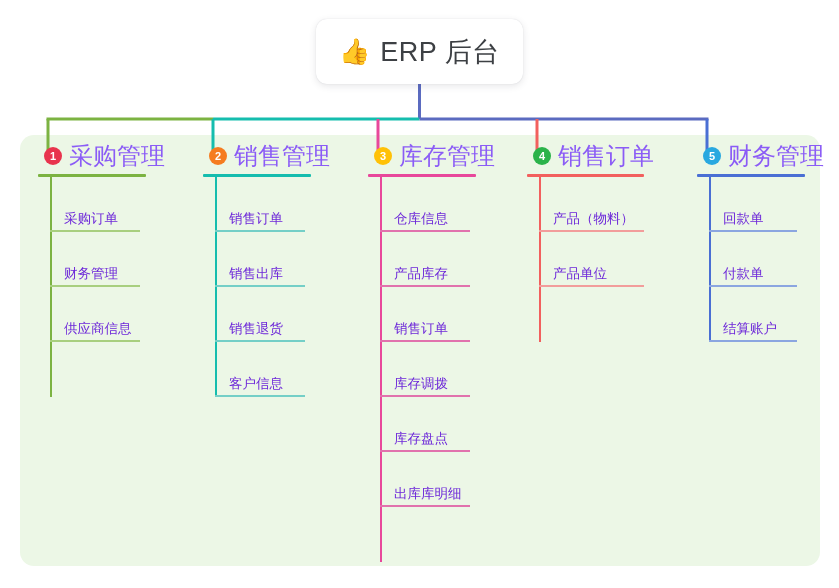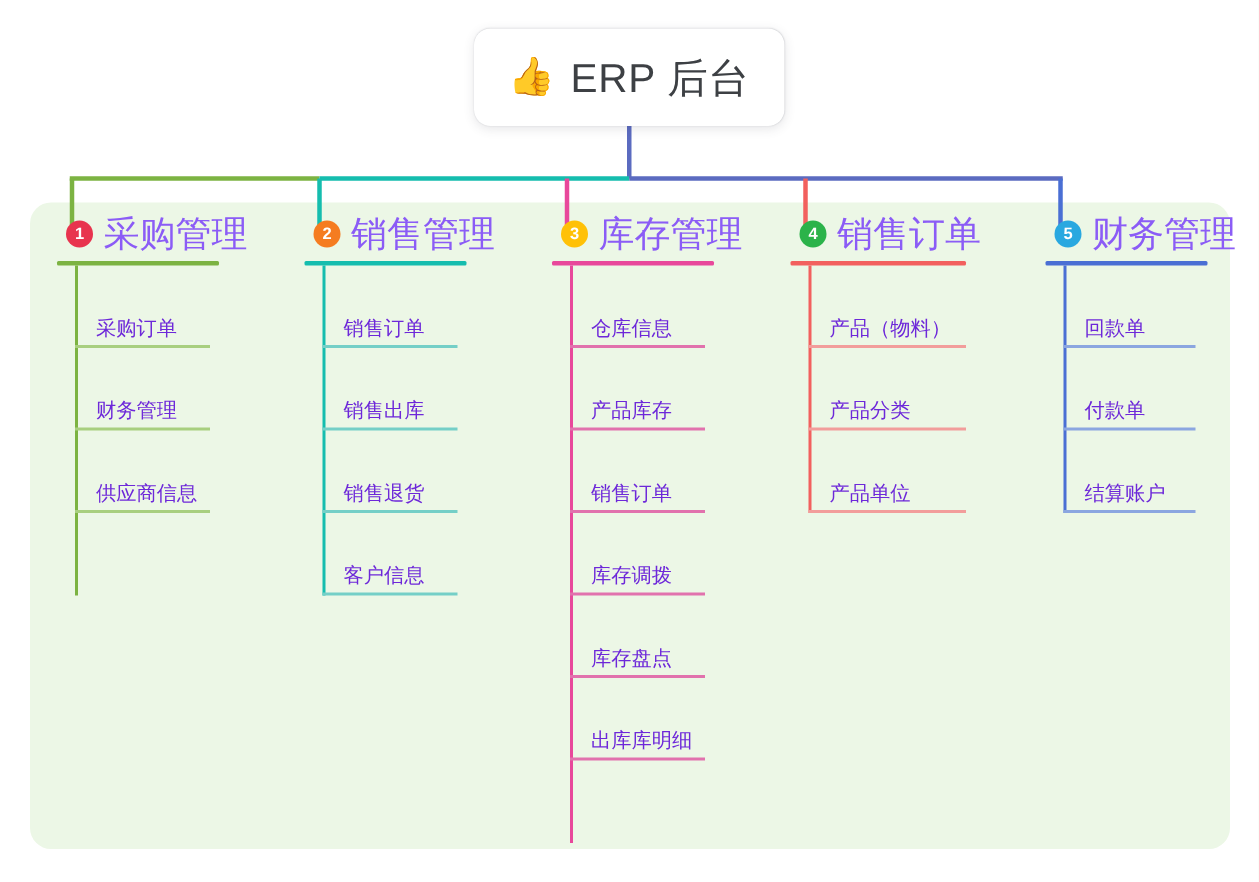--- a/index.html
+++ b/index.html
@@ -262,24 +262,20 @@
           <span class="col-title">销售订单</span>
         </div>
         <div class="head-rule" style="background: rgb(242, 96, 94); width: 117px;"></div>
         <div class="leaves">
           <div class="spine" style="background: rgb(242, 96, 94); height: 165px;"></div>
           <div class="leaf">
             <span class="leaf-label">产品（物料）</span>
             <div class="leaf-rule" style="background: rgb(242, 157, 155); width: 105px;"></div>
           </div>
           <div class="leaf">
-            <span class="leaf-label">产品分类</span>
-            <div class="leaf-rule" style="background: rgb(242, 157, 155); width: 105px;"></div>
-          </div>
-          <div class="leaf">
             <span class="leaf-label">产品单位</span>
             <div class="leaf-rule" style="background: rgb(242, 157, 155); width: 105px;"></div>
           </div>
         </div>
       </div>
       <div class="column" style="left: 697px; top: 143px; width: 108px;">
         <div class="col-head">
           <span class="badge" style="background: rgb(41, 168, 224);">5</span>
           <span class="col-title">财务管理</span>
         </div>

